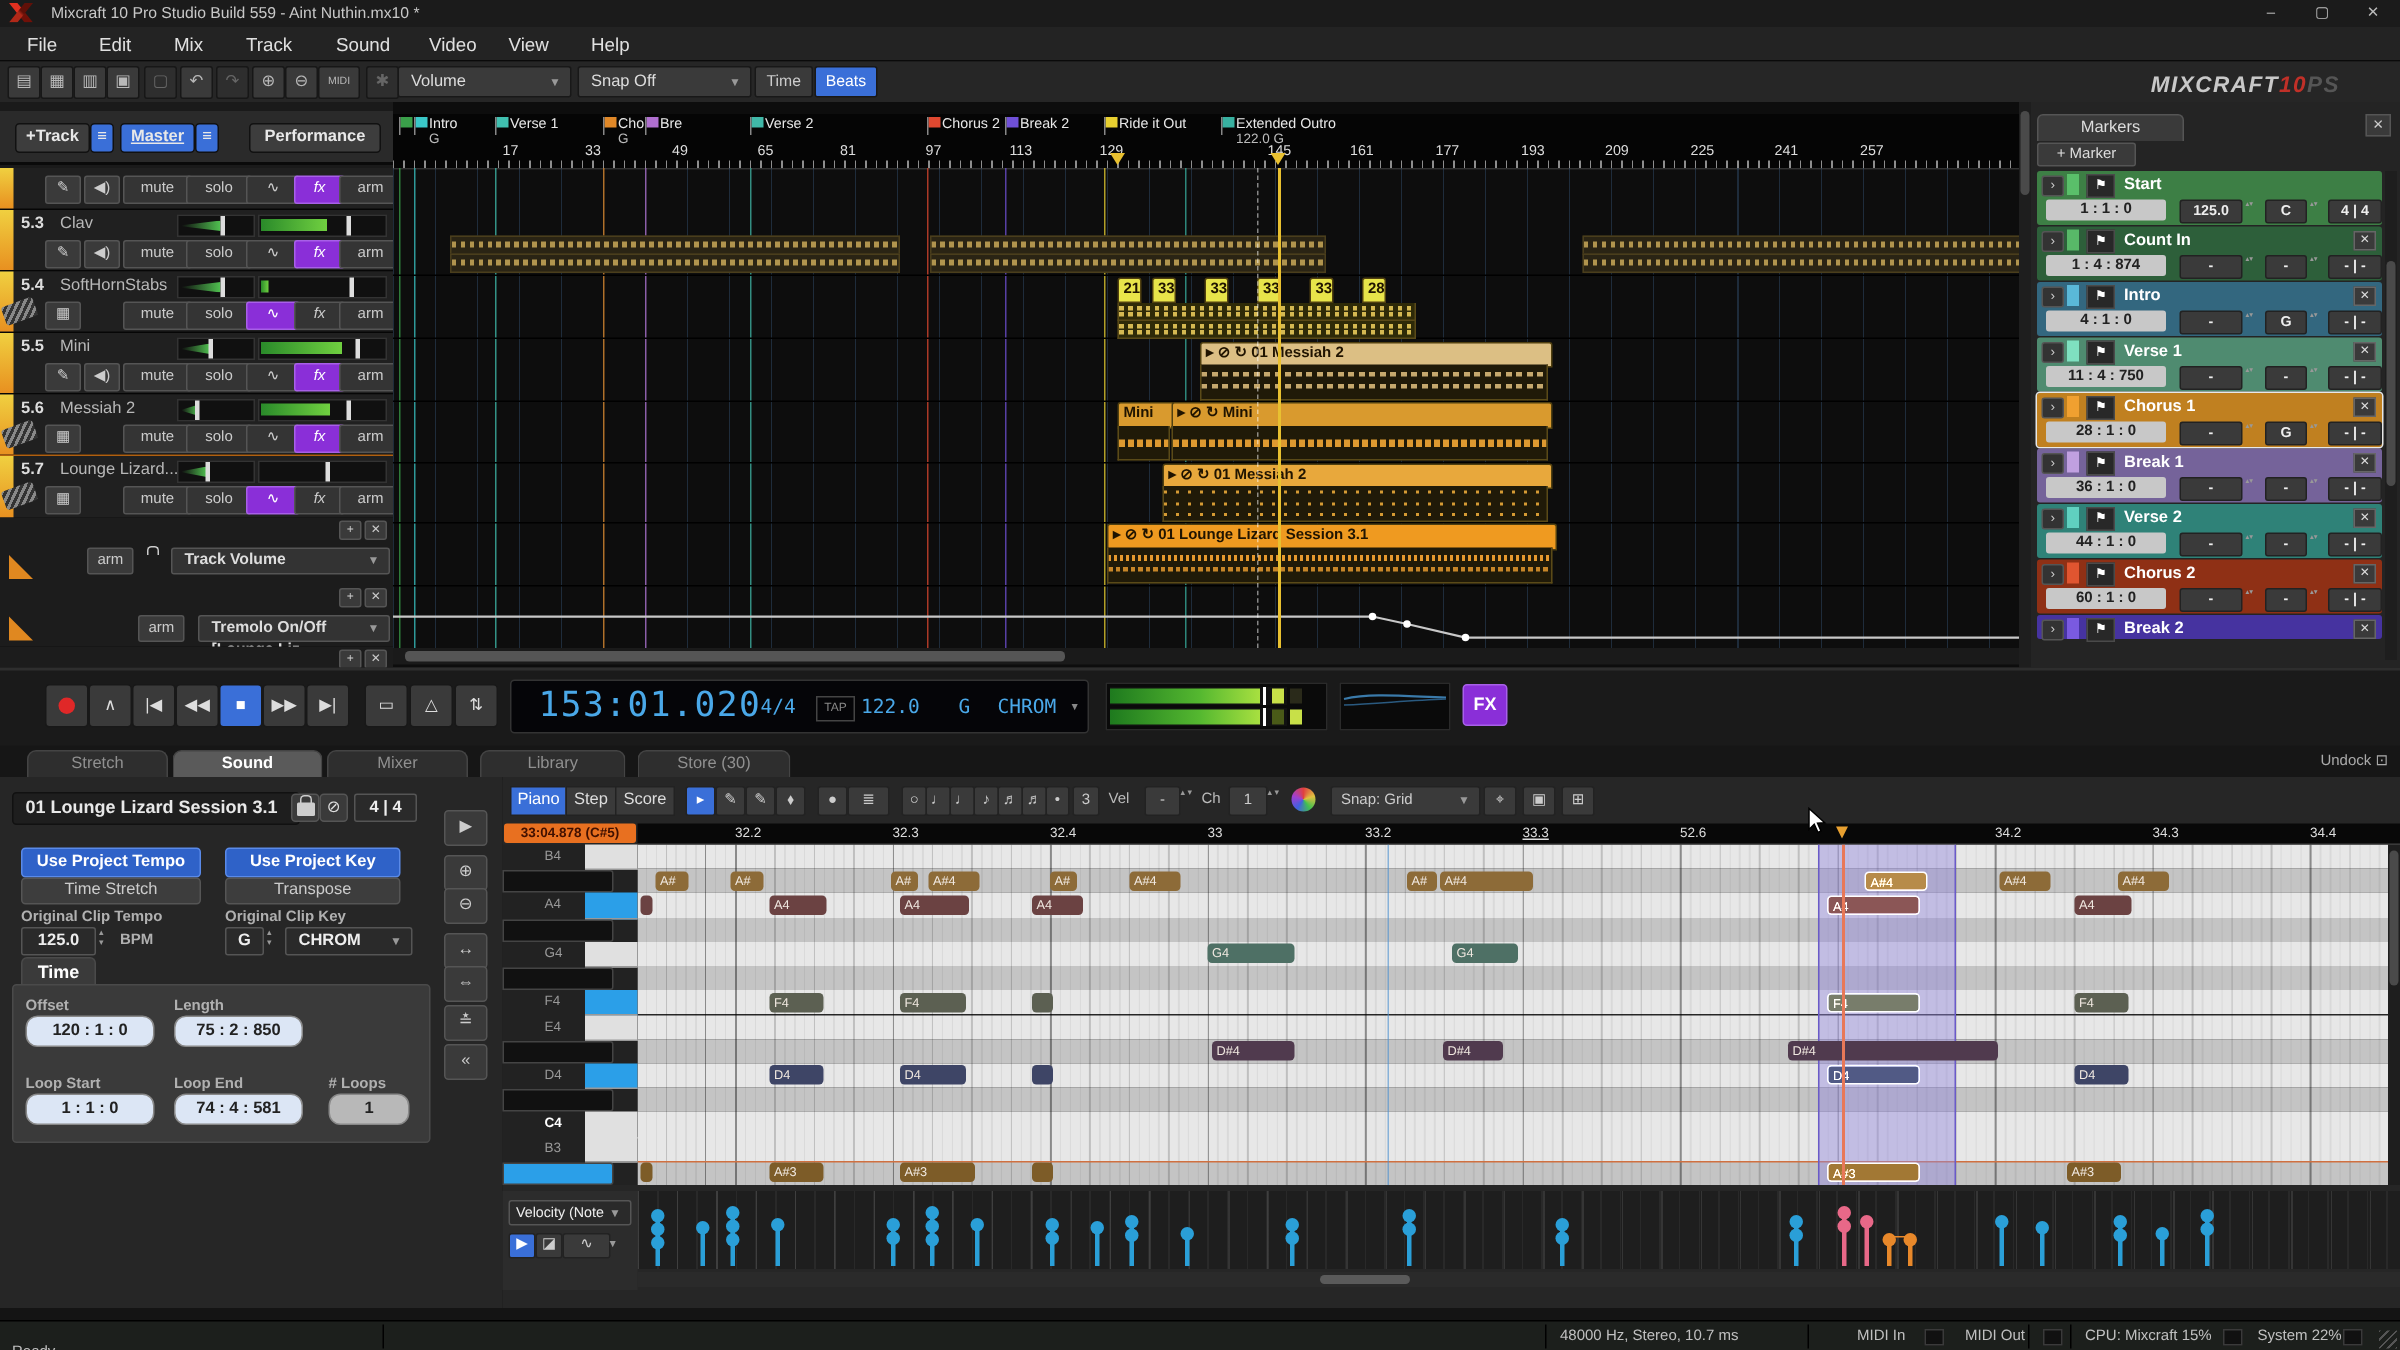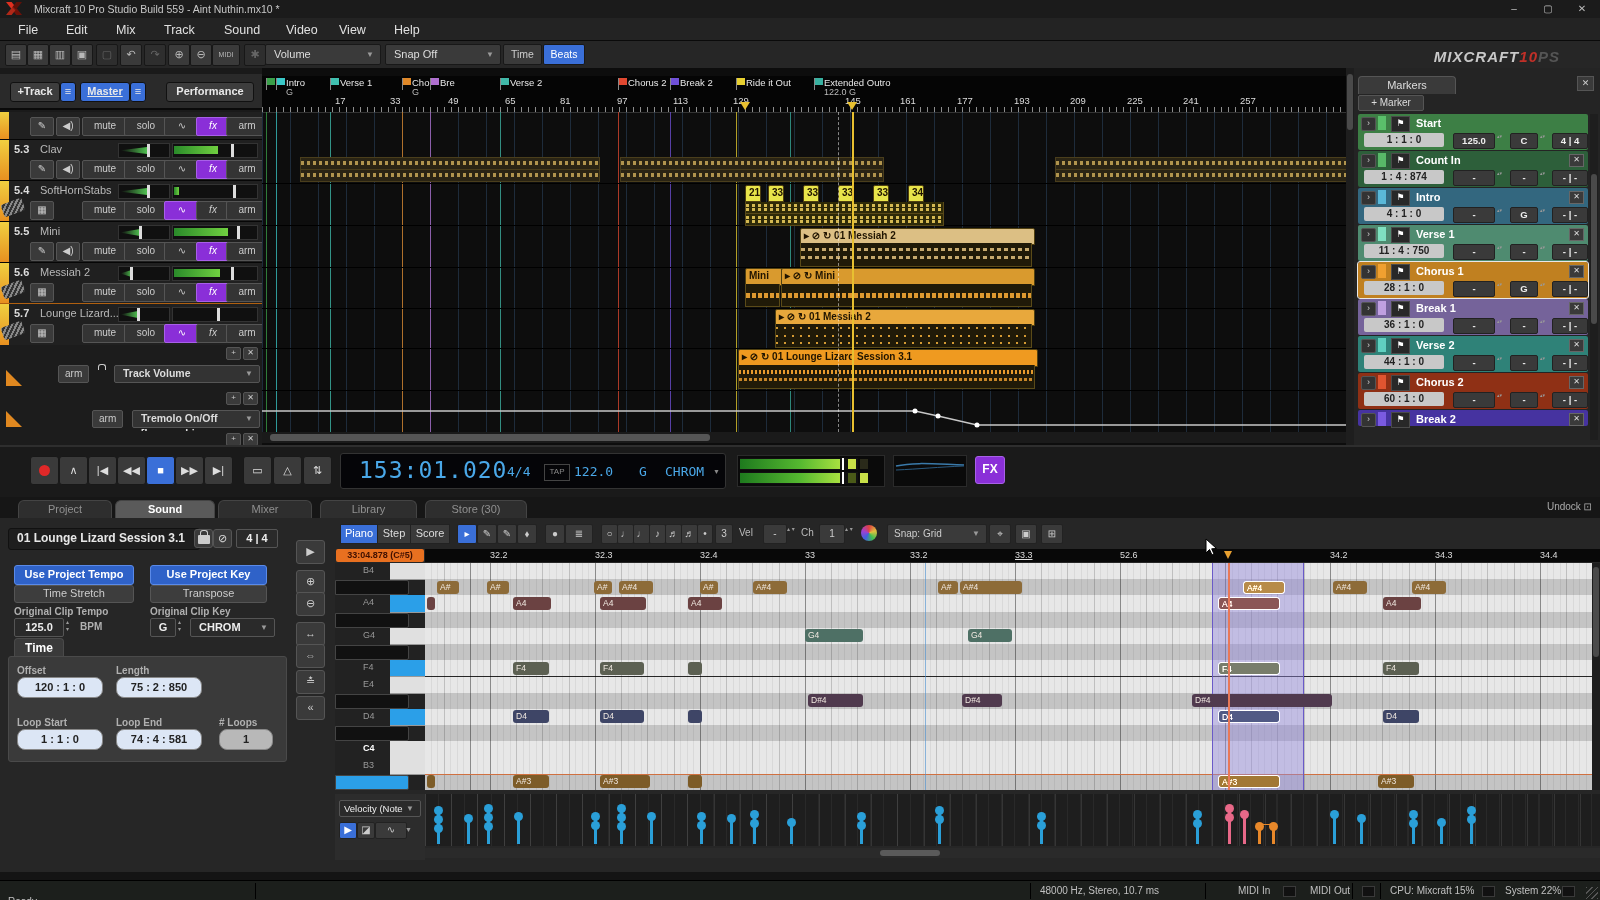--- a/index.html
+++ b/index.html
@@ -455,21 +455,21 @@
         <div class="strip52" style="left: 38px; top: 57px; width: 298px;"></div>
         <div class="strip52" style="left: 358px; top: 45px; width: 262px;"></div>
         <div class="strip52" style="left: 358px; top: 57px; width: 262px;"></div>
         <div class="strip52" style="left: 793px; top: 45px; width: 300px;"></div>
         <div class="strip52" style="left: 793px; top: 57px; width: 300px;"></div>
         <div class="cliphead" style="left: 483px; top: 73px; height: 15px; background: rgb(232, 228, 74);">21</div>
         <div class="cliphead" style="left: 506px; top: 73px; height: 15px; background: rgb(232, 228, 74);">33</div>
         <div class="cliphead" style="left: 541px; top: 73px; height: 15px; background: rgb(232, 228, 74);">33</div>
         <div class="cliphead" style="left: 576px; top: 73px; height: 15px; background: rgb(232, 228, 74);">33</div>
         <div class="cliphead" style="left: 611px; top: 73px; height: 15px; background: rgb(232, 228, 74);">33</div>
-        <div class="cliphead" style="left: 646px; top: 73px; height: 15px; background: rgb(232, 228, 74);">34</div>
+        <div class="cliphead" style="left: 646px; top: 73px; height: 15px; background: rgb(232, 228, 74);">28</div>
         <div class="clipbody pat2" style="left: 483px; top: 90px; width: 197px; height: 11px; background-color: rgb(46, 42, 8);"></div>
         <div class="clipbody pat2" style="left: 483px; top: 102px; width: 197px; height: 11px; background-color: rgb(46, 42, 8);"></div>
         <div class="cliphead" style="left: 538px; top: 116px; width: 230px; height: 15px; background: rgb(220, 191, 132);">▸ ⊘ ↻ 01 Messiah 2</div>
         <div class="clipbody pat-tan" style="left: 538px; top: 131px; width: 230px; height: 23px;"></div>
         <div class="cliphead" style="left: 483px; top: 156px; width: 33px; height: 16px; background: rgb(217, 154, 46);">Mini</div>
         <div class="clipbody pat-orange" style="left: 483px; top: 172px; width: 33px; height: 22px;"></div>
         <div class="cliphead" style="left: 519px; top: 156px; width: 249px; height: 16px; background: rgb(217, 154, 46);">▸ ⊘ ↻ Mini</div>
         <div class="clipbody pat-orange" style="left: 519px; top: 172px; width: 249px; height: 22px;"></div>
         <div class="cliphead" style="left: 513px; top: 197px; width: 255px; height: 15px; background: rgb(232, 168, 60);">▸ ⊘ ↻ 01 Messiah 2</div>
         <div class="clipbody pat-dots" style="left: 513px; top: 212px; width: 255px; height: 23px;"></div>
@@ -656,21 +656,21 @@
       <svg width="72" height="30">
           <path d="M2,10 C20,6 40,8 70,9" stroke="#3a7aaa" fill="none" stroke-width="1.5"></path>
           <path d="M2,14 C25,13 45,11 70,10" stroke="#2a5a80" fill="none" stroke-width="1"></path>
         </svg>
     </div>
     <div class="abs" id="fxbtn">FX</div>
   </div>
 
   <div class="abs" id="tabbar">
     <div id="btabs">
-        <div class="abs btab" style="left: 18px; width: 92px;">Project</div>
+        <div class="abs btab" style="left: 18px; width: 92px;">Stretch</div>
         <div class="abs btab active" style="left: 115px; width: 98px;">Sound</div>
         <div class="abs btab" style="left: 218px; width: 92px;">Mixer</div>
         <div class="abs btab" style="left: 320px; width: 95px;">Library</div>
         <div class="abs btab" style="left: 425px; width: 100px;">Store (30)</div>
       </div>
     <span class="abs" id="undock">Undock ⊡</span>
   </div>
 
   <div class="abs" id="soundpanel">
     <div class="abs recess" id="clipname">01 Lounge Lizard Session 3.1</div>

